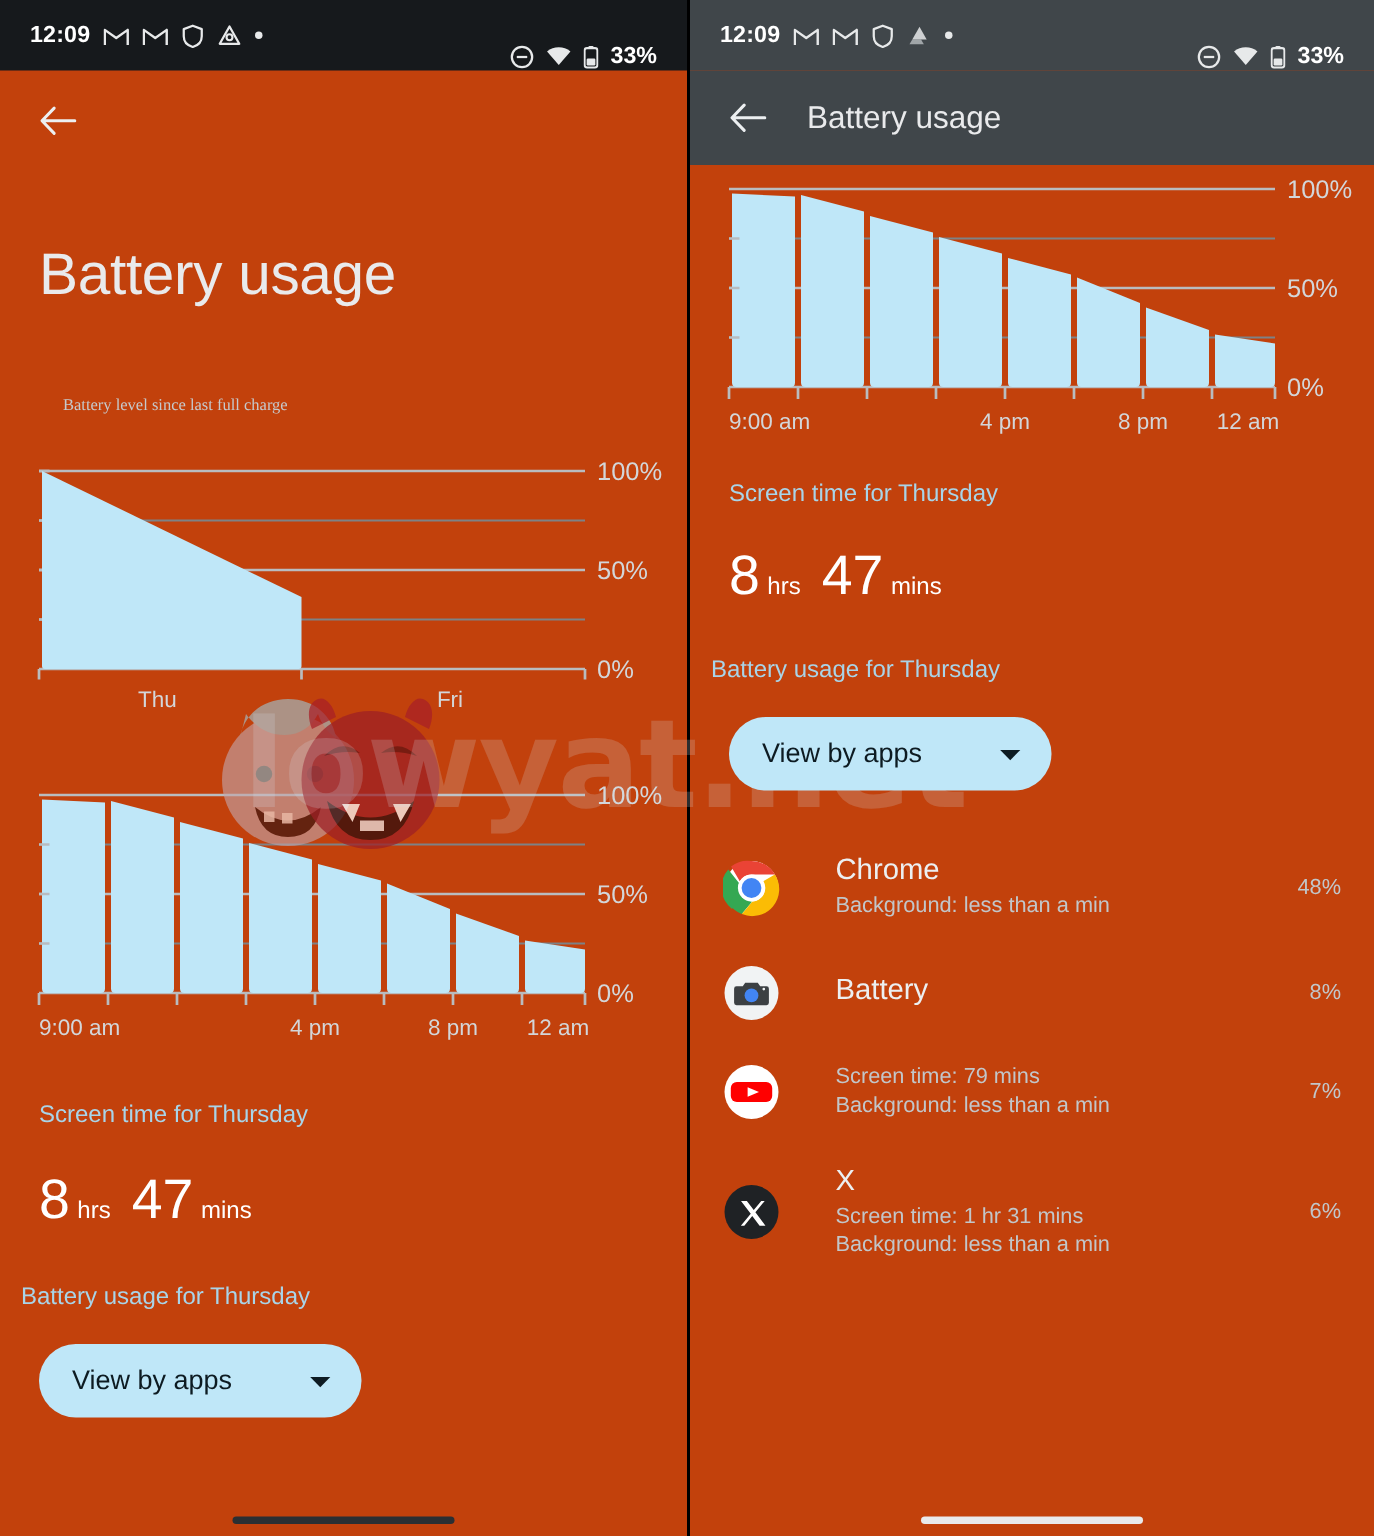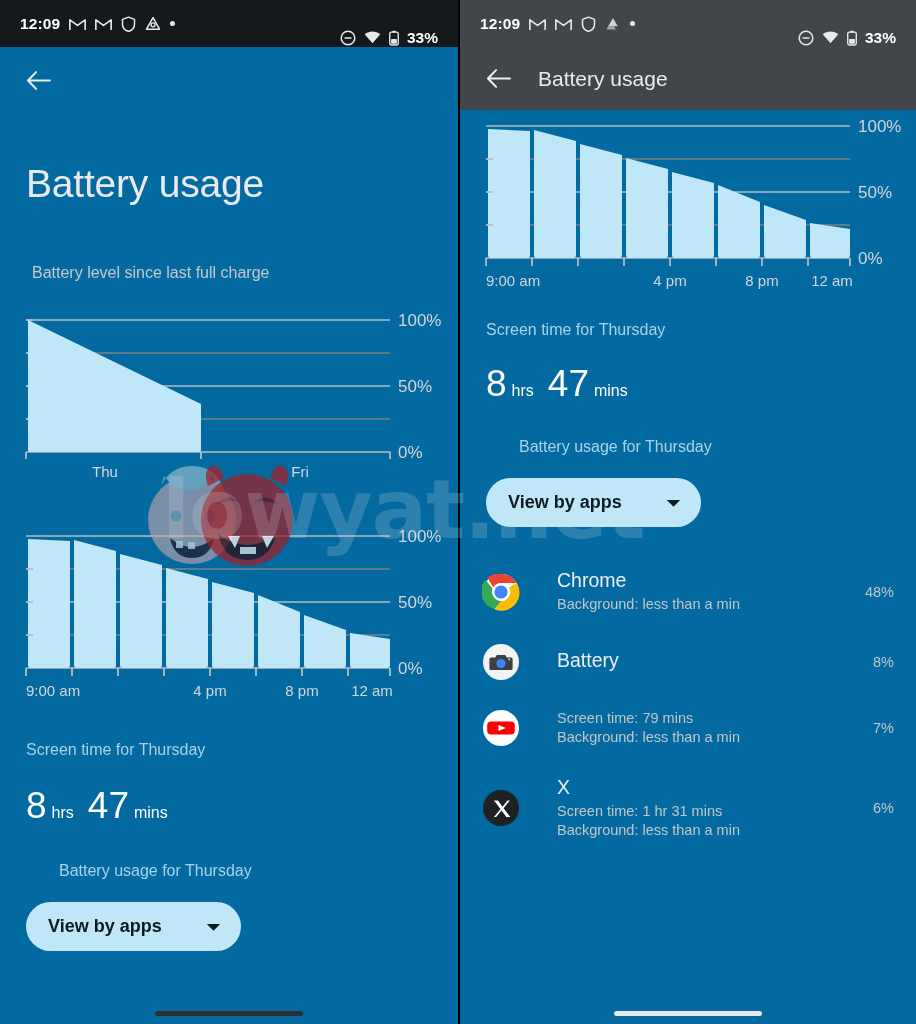--- a/index.html
+++ b/index.html
@@ -3,21 +3,21 @@
 <meta charset="utf-8">
 <style>
   * { margin:0; padding:0; box-sizing:border-box; }
   html, body {
     width:916px; height:1024px;
     background:#000;
     font-family:"Liberation Sans", sans-serif;
     overflow:hidden;
   }
   .screen { display:flex; width:916px; height:1024px; }
-  .panel { width:460px; height:1024px; position:relative; overflow:hidden; background:#0369a1; }
+  .panel { width:460px; height:1024px; position:relative; overflow:hidden; background:#c2410c; }
   .panel.right { border-left:2px solid #000; }
 
   
   .statusbar {
     height:47px; display:flex; align-items:center;
     padding:0 20px; position:relative; z-index:5;
   }
   .panel.left .statusbar { background:#16191c; }
   .panel.right .statusbar { background:#40464a; }
   .sb-left { display:flex; align-items:center; gap:9px; flex:1; }
@@ -28,39 +28,39 @@
   .sb-dot { width:5px; height:5px; border-radius:50%; background:#e7e9ea; display:inline-block; }
 
   
   .appbar { display:flex; align-items:center; height:66px; padding:0 18px; position:relative; z-index:5; }
   .panel.right .appbar { background:#40464a; height:63px; }
   .backbtn { width:40px; height:40px; display:flex; align-items:center; justify-content:center; cursor:pointer; }
   .appbar-title { color:#e9eaec; font-size:21px; margin-left:20px; }
 
   
   .bigtitle { color:#e9eaec; font-size:39px; font-weight:400; padding:49px 26px 0 26px; letter-spacing:-.2px; }
-  .section-sub { color:#c6c9cc; font-size:16px; padding:58px 26px 0 32px; }
+  .section-sub { color:#c6c9cc; font-size:11px; padding:58px 26px 0 42px;font-family:Liberation Serif, serif; }
 
   
   .chartwrap { position:relative; margin-top:22px; }
   .chartwrap svg { display:block; }
 
   
   .st-head { color:#a9d4e8; font-size:16px; padding:0 26px; }
   .st-big { padding:0 26px; display:flex; align-items:baseline; color:#fff; }
   .st-num { font-size:37px; font-weight:400; line-height:1; }
   .st-unit { font-size:16px; margin-left:5px; margin-right:14px;text-align:right; }
-  .bu-head { color:#a9d4e8; font-size:16px; padding:0 38px;margin-left:21px; }
+  .bu-head { color:#a9d4e8; font-size:16px; padding:0 14px; }
 
   
   .chip {
     display:inline-flex; align-items:center; justify-content:space-between;
     background:#bfe7f8; color:#0d1b22;
     border-radius:26px; height:49px; padding:0 20px 0 22px;
-    font-size:18px; margin:0 26px; min-width:215px; cursor:pointer;font-weight:bold;
+    font-size:18px; margin:0 26px; min-width:215px; cursor:pointer;
   }
   .chip .caret { margin-left:26px; }
 
   
   .applist { margin-top:28px; }
   .approw { display:flex; align-items:center; padding:14px 22px;gap:15px; }
   .appicon { width:38px; height:38px; flex:0 0 38px; margin-right:22px; }
   .appinfo { flex:1; }
   .appname { color:#eceff1; font-size:19.5px; margin-bottom:3px; }
   .appline { color:#c2c6c9; font-size:14.5px; line-height:1.35; }

